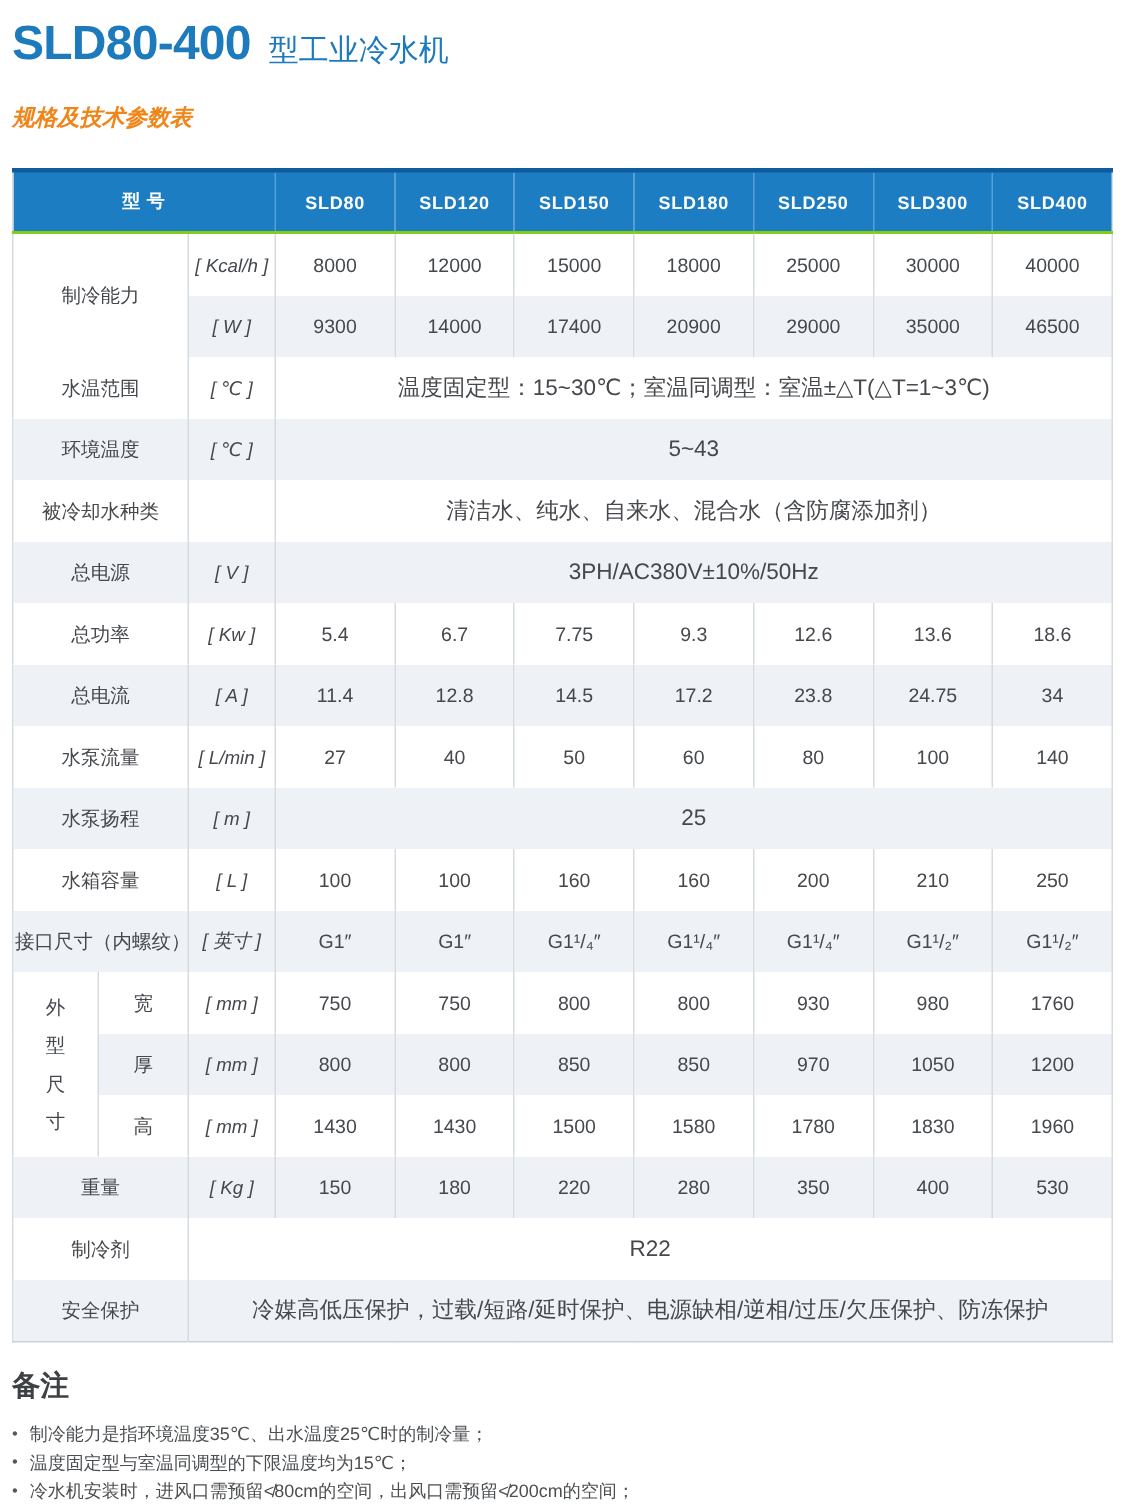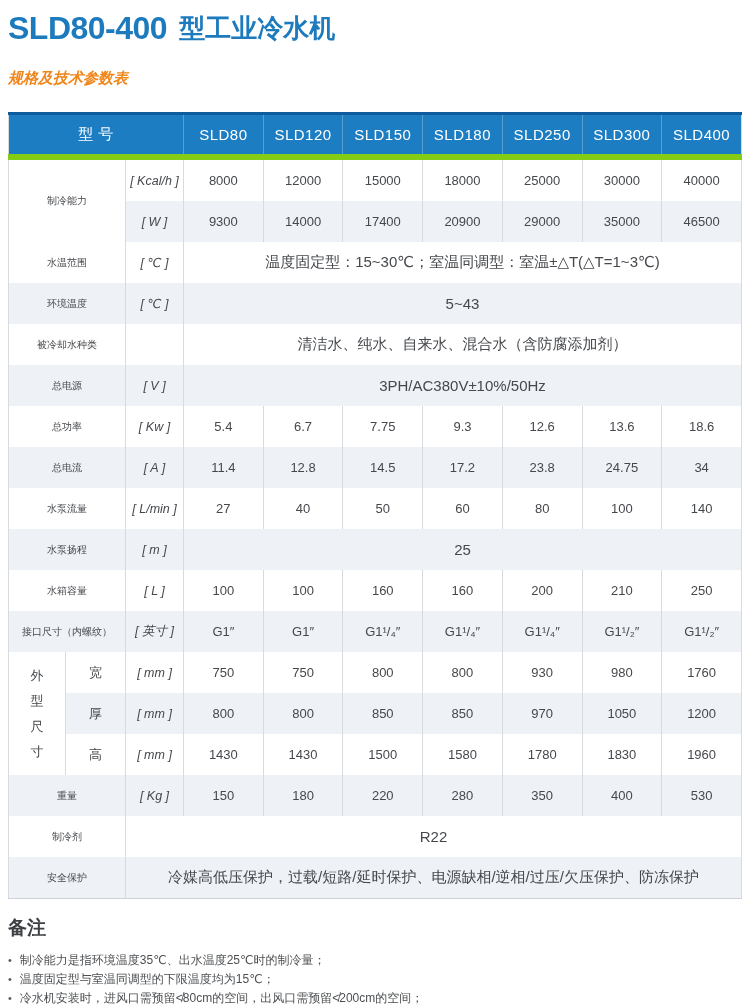--- a/index.html
+++ b/index.html
@@ -4,50 +4,50 @@
 <style>
   html, body { margin:0; padding:0; background:#ffffff; }
   body {
     width:750px; height:1004px; overflow:hidden;
     font-family:"Liberation Sans","DejaVu Sans",sans-serif;
     color:#45484c;
   }
   .wrap { padding:10px 8px 0 8px; }
 
   
-  .title-line { display:flex; align-items:center; gap:12px; }
+  .title-line { display:flex; align-items:flex-end; gap:12px; }
   .model   { font-size:32px; font-weight:bold; color:#1c7abd; letter-spacing:-0.5px; }
-  .suffix  { font-size:26px; font-weight:700; color:#1c7abd; }
+  .suffix  { font-size:20px; font-weight:400; color:#1c7abd; }
   .section-title { margin-top:22px; font-size:15px; font-weight:bold; color:#f08519;font-style:italic; }
 
   
   table.spec {
     margin-top:24px; width:734px;
     border-collapse:collapse; table-layout:fixed;
     border-top:3px solid #0e5c9d;
     border-left:1px solid #d6dbe0; border-right:1px solid #d6dbe0;
     border-bottom:1px solid #ccd1d7;
   }
   thead th {
-    background:#1d7dc2; color:#ffffff; font-size:15px; font-weight:normal;
-    height:37px; border-bottom:6px solid #84cc16; border-right:1px solid #57a0d3;
+    background:#1d7dc2; color:#ffffff; font-size:12px; font-weight:bold;
+    height:37px; border-bottom:2px solid #84cc16; border-right:1px solid #57a0d3;
     letter-spacing:0.5px;
   }
   thead th:last-child { border-right:none; }
   tbody td {
     height:39px; text-align:center; vertical-align:middle;
     font-size:13px; color:#45484c;
     border-right:1px solid #d6dbe0;
     overflow:hidden; white-space:nowrap;
   }
   tbody td:last-child { border-right:none; }
   tr.w td { background:#ffffff; }
   tr.g td { background:#eef1f5; }
   td.unit  { font-size:12.5px;font-style:italic; }
-  td.label { font-size:10px; }
+  td.label { font-size:13px; }
   td.sub   { font-size:13px; }
   td.span  { font-size:15px; }
   td.vlabel{
     background:#ffffff; white-space:pre-line; line-height:1.95;
     font-size:13px; padding:4px 0;
   }
 
   
   .notes-title { margin-top:16px; font-size:19px; font-weight:bold; color:#3e4144; }
   ul.notes { list-style:none; margin:10px 0 0 0; padding:0; }

